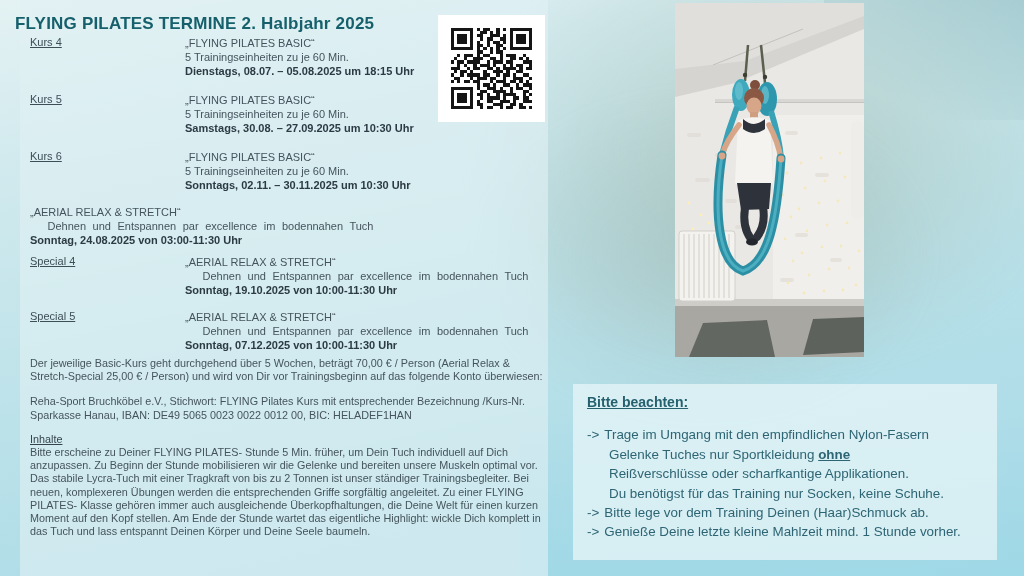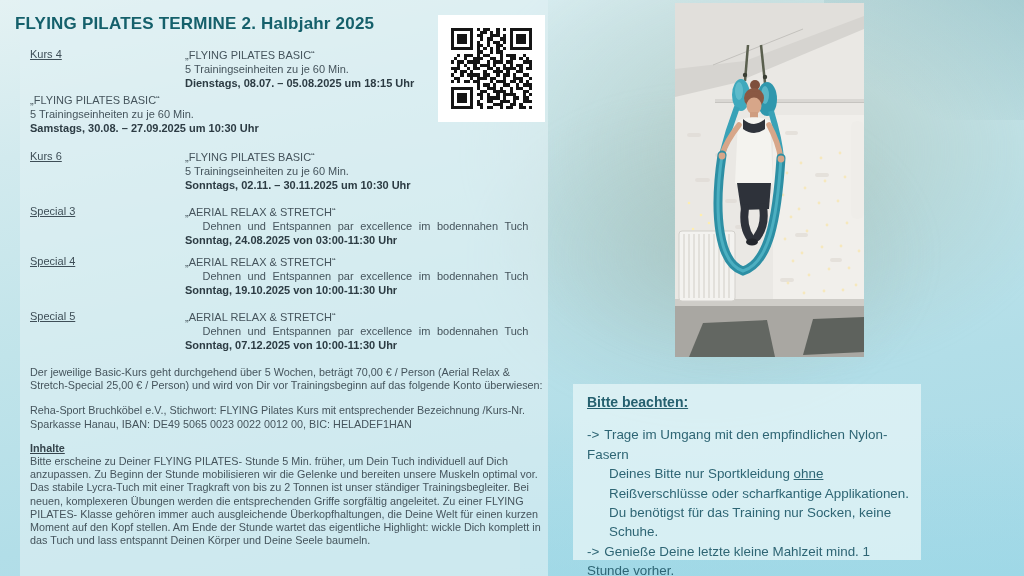--- a/index.html
+++ b/index.html
@@ -13,44 +13,44 @@
   .mist-c{position:absolute;right:0;top:0;width:200px;height:120px;
     background:linear-gradient(205deg,rgba(110,165,170,.40),rgba(110,165,170,0) 75%);}
   .mist-d{position:absolute;left:520px;bottom:0;width:520px;height:160px;
     background:linear-gradient(0deg,rgba(150,214,230,.5),rgba(150,214,230,0));}
   #left-panel{position:absolute;left:20px;top:0;width:528px;height:576px;
     background:rgba(224,241,244,.62);}
   #page-title{position:absolute;left:15px;top:6px;font-size:17px;font-weight:bold;
     color:#15606b;letter-spacing:.2px;margin-top:8px;}
   #courses{position:absolute;left:30px;top:36px;width:516px;}
   .course{position:absolute;left:0;display:flex;}
-  .c0{top:12px}.c1{top:57px}.c2{top:114px}.c3{top:169px}.c4{top:219px}.c5{top:274px}
+  .c0{top:0}.c1{top:57px}.c2{top:114px}.c3{top:169px}.c4{top:219px}.c5{top:274px}
   .course .label{width:155px;font-size:11px;color:#3e4e57;text-decoration:underline;}
   .course .desc{width:361px;font-size:11px;line-height:14px;color:#45545c;}
   .course .sched{font-weight:bold;color:#2c3b43;}
   .info-wide{word-spacing:3.5px;text-align:center;}
   #qr-box{position:absolute;left:438px;top:15px;width:107px;height:107px;background:#fff;
     display:flex;align-items:center;justify-content:center;}
   .qr-grid{width:82px;height:82px;display:grid;grid-template-columns:repeat(25,1fr);grid-auto-rows:1fr;}
   .qr-grid .on{background:#151515;}
   #photo{position:absolute;left:675px;top:3px;width:189px;height:354px;}
-  #body-block{position:absolute;left:30px;top:366px;width:516px;font-size:10.8px;
+  #body-block{position:absolute;left:30px;top:357px;width:516px;font-size:10.8px;
     line-height:13.2px;color:#45545c;}
   #body-block p{margin:0;}
   .p1{margin-bottom:12px!important;}
   .p2{margin-bottom:11px!important;}
   .p3{margin-bottom:9px!important;font-weight:bold;color:#176974;}
-  .inhalte-h{font-weight:bold;text-decoration:underline;color:#35444c;}
-  #notes-box{position:absolute;left:573px;top:384px;width:348px;height:176px;
+  .inhalte-h{font-weight:normal;text-decoration:underline;color:#35444c;}
+  #notes-box{position:absolute;left:573px;top:384px;width:424px;height:176px;
     background:rgba(228,244,246,.80);box-sizing:border-box;padding:9px 8px 0 14px;
     color:#2e6574;font-size:13.4px;line-height:19.4px;}
   .notes-h{font-size:14px;font-weight:bold;text-decoration:underline;color:#25606f;margin-bottom:13px;}
   .nline .arrow{margin-right:5px;}
   .cont{padding-left:22px;}
-  .u{text-decoration:underline;}
+  .u{text-decoration:underline;font-weight:bold;}
 </style>
 </head>
 <body>
 
 <div id="page">
   <div class="mist-a"></div>
   <div class="mist-b"></div>
   <div class="mist-c"></div>
   <div class="mist-d"></div>
 
@@ -61,36 +61,36 @@
   <div id="courses">
     <div class="course c0">
       <span class="label">Kurs 4</span>
       <div class="desc">
         <div>„FLYING PILATES BASIC“</div>
         <div>5 Trainingseinheiten zu je 60 Min.</div>
         <div class="sched">Dienstags, 08.07. – 05.08.2025 um 18:15 Uhr</div>
       </div>
     </div>
     <div class="course c1">
+      <span class="label">Kurs 5</span>
       <div class="desc">
         <div>„FLYING PILATES BASIC“</div>
         <div>5 Trainingseinheiten zu je 60 Min.</div>
         <div class="sched">Samstags, 30.08. – 27.09.2025 um 10:30 Uhr</div>
       </div>
     </div>
     <div class="course c2">
       <span class="label">Kurs 6</span>
       <div class="desc">
         <div>„FLYING PILATES BASIC“</div>
         <div>5 Trainingseinheiten zu je 60 Min.</div>
         <div class="sched">Sonntags, 02.11. – 30.11.2025 um 10:30 Uhr</div>
       </div>
     </div>
     <div class="course c3">
-      <span class="label">Special 3</span>
       <div class="desc">
         <div>„AERIAL RELAX &amp; STRETCH“</div>
         <div class="info-wide">Dehnen und Entspannen par excellence im bodennahen Tuch</div>
         <div class="sched">Sonntag, 24.08.2025 von 03:00-11:30 Uhr</div>
       </div>
     </div>
     <div class="course c4">
       <span class="label">Special 4</span>
       <div class="desc">
         <div>„AERIAL RELAX &amp; STRETCH“</div>
@@ -857,25 +857,28 @@
     <p class="inhalte-h">Inhalte</p>
     <p>Bitte erscheine zu Deiner FLYING PILATES- Stunde 5 Min. früher, um Dein Tuch individuell auf Dich anzupassen. Zu Beginn der Stunde mobilisieren wir die Gelenke und bereiten unsere Muskeln optimal vor. Das stabile Lycra-Tuch mit einer Tragkraft von bis zu 2 Tonnen ist unser ständiger Trainingsbegleiter. Bei neuen, komplexeren Übungen werden die entsprechenden Griffe sorgfältig angeleitet. Zu einer FLYING PILATES- Klasse gehören immer auch ausgleichende Überkopfhaltungen, die Deine Welt für einen kurzen Moment auf den Kopf stellen. Am Ende der Stunde wartet das eigentliche Highlight: wickle Dich komplett in das Tuch und lass entspannt Deinen Körper und Deine Seele baumeln.</p>
   </div>
 
   <div id="notes-box">
     <div class="notes-h">Bitte beachten:</div>
     <div class="nline">
       <span class="arrow">-&gt;</span><span>Trage im Umgang mit den empfindlichen Nylon-Fasern</span>
     </div>
     <div class="nline cont">
-      <span>Deines Bitte nur Sportkleidung </span><span class="u">ohne</span>
+      <span>Gelenke Tuches nur Sportkleidung </span><span class="u">ohne</span>
     </div>
     <div class="nline cont">
       <span>Reißverschlüsse oder scharfkantige Applikationen.</span>
     </div>
     <div class="nline cont">
       <span>Du benötigst für das Training nur Socken, keine Schuhe.</span>
+    </div>
+    <div class="nline">
+      <span class="arrow">-&gt;</span><span>Bitte lege vor dem Training Deinen (Haar)Schmuck ab.</span>
     </div>
     <div class="nline">
       <span class="arrow">-&gt;</span><span>Genieße Deine letzte kleine Mahlzeit mind. 1 Stunde vorher.</span>
     </div>
   </div>
 </div>
 
 </body></html>

